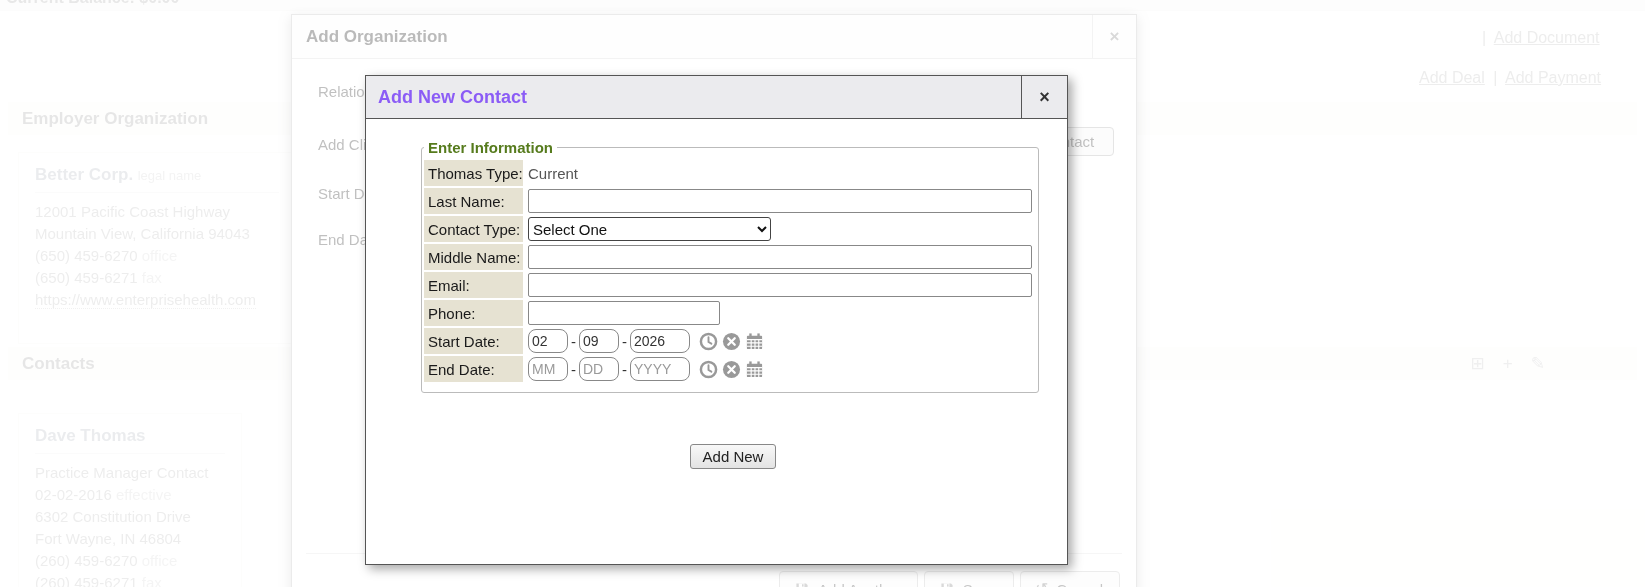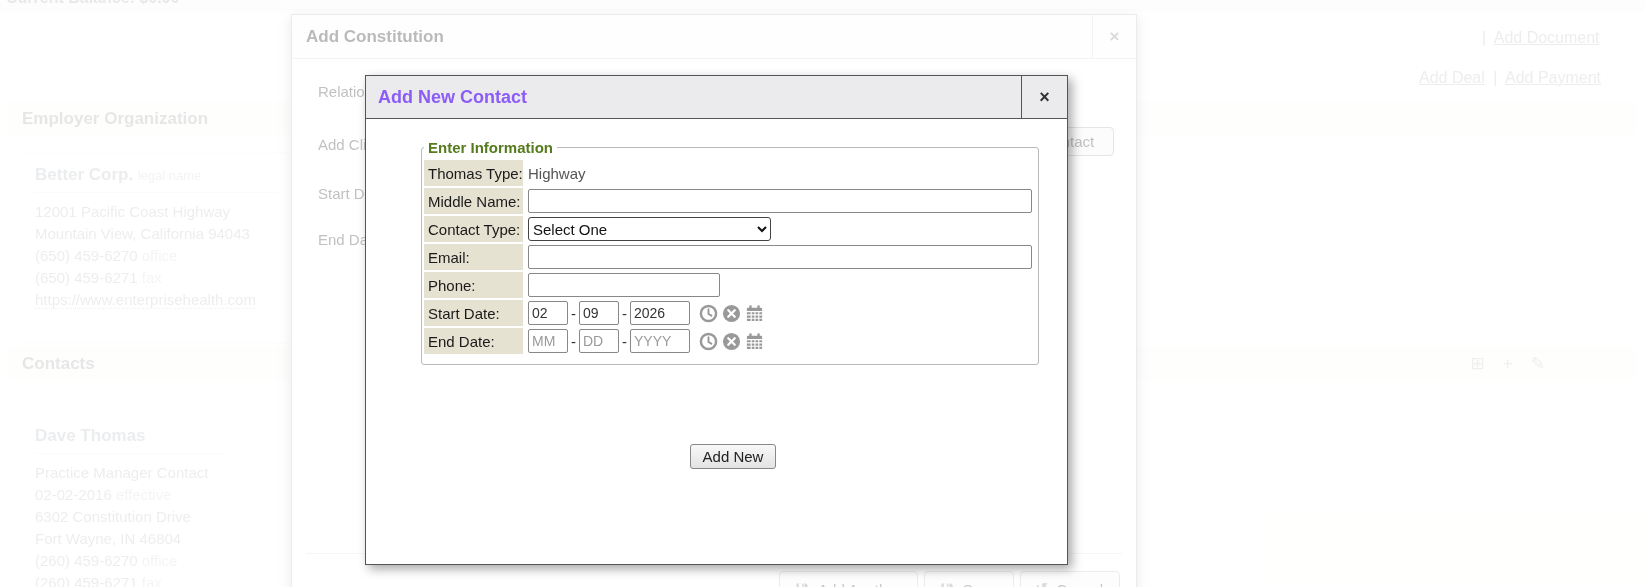--- a/index.html
+++ b/index.html
@@ -50,21 +50,21 @@
   .mc-header{position:relative;height:42px;background:#ebebee;border-bottom:1px solid #555;}
   .mc-title{line-height:42px;padding-left:12px;font-size:18px;font-weight:bold;color:#8b5cf6;}
   .mc-close{position:absolute;top:0;right:0;width:46px;height:42px;border-left:1px solid #555;text-align:center;line-height:42px;font-size:18px;font-weight:bold;color:#333;cursor:pointer;box-sizing:border-box;}
   .mc-fieldset{position:absolute;left:42px;top:50px;width:613px;border:1px solid #bbb;border-radius:3px;padding:4px 6px 8px 2px;margin:13px;box-sizing:border-box;}
   .mc-fieldset legend{font-size:15px;font-weight:bold;color:#567b1d;padding:0 4px;margin-left:0;}
   .frow{display:flex;align-items:center;margin-bottom:2px;min-height:26px;}
   .flabel{width:99px;background:#e6e2d2;align-self:stretch;display:flex;align-items:center;padding-left:4px;font-size:15px;color:#1a1a1a;flex-shrink:0;box-sizing:border-box;}
   .fval{flex:1;display:flex;align-items:center;padding-left:5px;font-size:15px;color:#555;}
   .txt{width:494px;height:20px;border:1px solid #888;border-radius:2px;font-size:14px;padding:1px 4px;font-family:inherit;color:#333;}
   .txt-phone{width:182px;}
-  .dd{width:32px;height:20px;border:1px solid #888;border-radius:2px;font-size:14px;padding:1px 3px;font-family:inherit;color:#333;}
+  .dd{width:32px;height:20px;border:1px solid #888;border-radius:8px;font-size:14px;padding:1px 3px;font-family:inherit;color:#333;}
   .yy{width:52px;}
   .dd::placeholder{color:#9a9a9a;}
   .dsep{margin:0 3px;color:#333;}
   .ctype{width:243px;height:24px;font-size:15px;border:1px solid #444;border-radius:3px;font-family:inherit;color:#111;background:#fff;}
   .dicons{display:flex;gap:4px;margin-left:9px;align-items:center;}
   .dicons span{display:inline-flex;cursor:pointer;}
   .org-link{color:#222;text-decoration:underline;cursor:pointer;}
   .mc-addnew{position:absolute;left:324px;top:368px;width:86px;height:25px;border:1px solid #888;border-radius:3px;background:linear-gradient(#f8f8f8,#e3e3e3);font-size:15px;color:#222;font-family:inherit;cursor:pointer;}
 </style>
 </head>
@@ -139,21 +139,21 @@
       <span>(260) 459-6271</span>
       <span class="c-sub">fax</span>
     </div>
   </div>
 </div>
 
 <div class="overlay ov1"></div>
 
 <div class="modal-rel">
   <div class="mr-header">
-    <div class="mr-title">Add Constitution</div>
+    <div class="mr-title">Add Organization</div>
     <div class="mr-close">×</div>
   </div>
   <div class="mr-label mr-l1">Relationship:</div>
   <div class="mr-label mr-l2">Add Client:</div>
   <div class="mr-label mr-l3">Start Date:</div>
   <div class="mr-label mr-l4">End Date:</div>
   <div class="mr-addcontact">Add Contact</div>
   <div class="mr-footer-line"></div>
   <div class="mr-footer">
     <div class="mr-btn">
@@ -187,39 +187,45 @@
   <div class="mc-header">
     <div class="mc-title">Add New Contact</div>
     <div class="mc-close">×</div>
   </div>
 
   <fieldset class="mc-fieldset">
     <legend>Enter Information</legend>
 
     <div class="frow">
       <div class="flabel">Thomas Type:</div>
-      <div class="fval">Highway</div>
-    </div>
-
-
-
-    <div class="frow">
-      <div class="flabel">Middle Name:</div>
+      <div class="fval">Current</div>
+    </div>
+
+    <div class="frow">
+      <div class="flabel">Last Name:</div>
       <div class="fval">
           <input class="txt" type="text" style="">
         </div>
     </div>
+
 
     <div class="frow">
       <div class="flabel">Contact Type:</div>
       <div class="fval">
         <select class="ctype">
           <option>Select One</option>
         </select>
       </div>
+    </div>
+
+    <div class="frow">
+      <div class="flabel">Middle Name:</div>
+      <div class="fval">
+          <input class="txt" type="text" style="">
+        </div>
     </div>
 
     <div class="frow">
       <div class="flabel">Email:</div>
       <div class="fval">
           <input class="txt" type="text" style="">
         </div>
     </div>
 
     <div class="frow">

